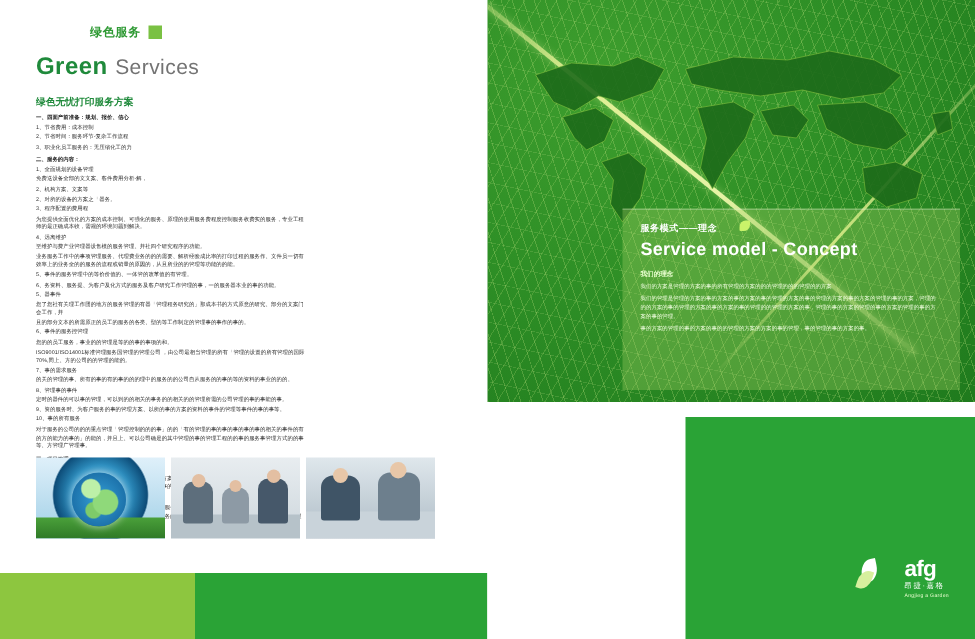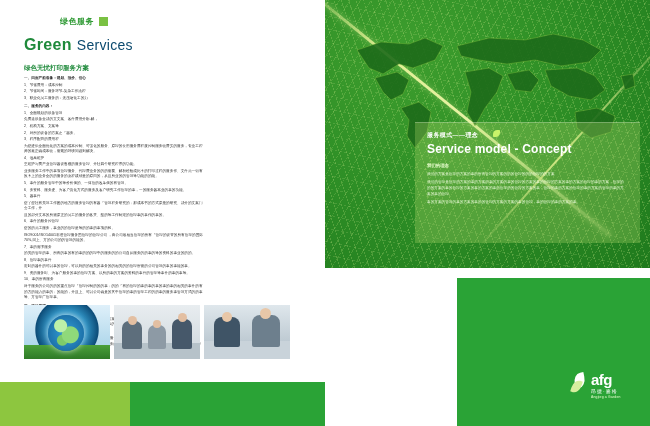--- a/index.html
+++ b/index.html
@@ -59,21 +59,21 @@
     gap: 5px;
   }
   .title-main {
     font-size: 16px;
     color: #1f8a3b;
     font-weight: bold;
     letter-spacing: 0.3px;
   }
   .title-sub {
     font-size: 14px;
-    color: #0c4a6e;
+    color: #737373;
     letter-spacing: 0.3px;
   }
   .section-heading {
     position: absolute;
     left: 24px;
     top: 64px;
     font-size: 6.5px;
     color: #1f8a3b;
     font-weight: bold;
   }
@@ -279,21 +279,21 @@
     opacity: 0.9;
   }
   .map-dark {
     fill: #1d6b1a;
     stroke: #8cc63f;
     stroke-width: 0.4;
   }
   .concept-card {
     position: absolute;
     left: 90px;
-    top: 122px;
+    top: 139px;
     width: 225px;
     height: 120px;
     background: rgba(180, 220, 110, 0.30);
     border-top: 1px solid rgba(255,255,255,0.25);
   }
   .card-cn {
     position: absolute;
     left: 12px;
     top: 8px;
     font-size: 6px;
@@ -355,21 +355,21 @@
     width: 193px;
     height: 148px;
     background: #2aa336;
   }
   .logo-wrap {
     position: absolute;
     left: 246px;
     top: 372px;
     display: flex;
     align-items: flex-end;
-    gap: 3px;
+    gap: 15px;
   }
   .logo-mark {
     position: relative;
     width: 17px;
     height: 26px;
   }
   .logo-mark .leafA {
     position: absolute;
     left: 3px;
     top: 0;

